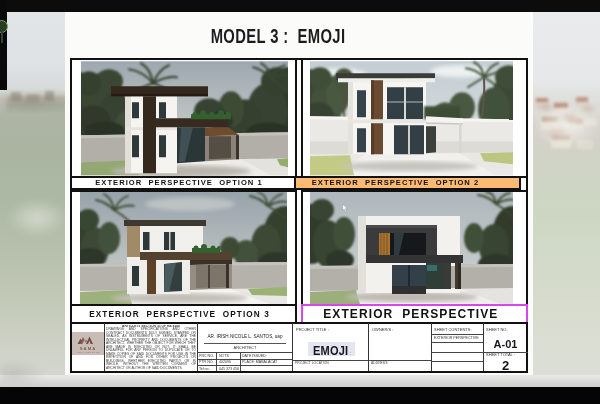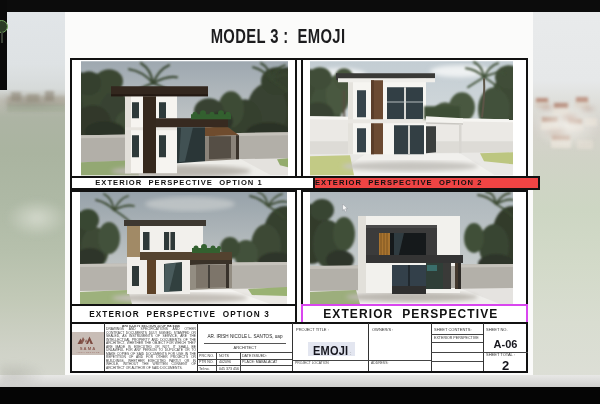--- a/index.html
+++ b/index.html
@@ -62,21 +62,21 @@
 <div class="abs" style="left:70px;top:57.5px;width:227px;height:120.5px;border:2px solid #111;box-sizing:border-box;background:#fff;"></div>
 
 <div class="abs" style="left:301px;top:57.5px;width:227px;height:120.5px;border:2px solid #111;box-sizing:border-box;background:#fff;"></div>
 
 <div class="abs" style="left:70px;top:189.5px;width:227px;height:116px;border:2px solid #111;box-sizing:border-box;background:#fff;"></div>
 
 <div class="abs" style="left:301px;top:189.5px;width:227px;height:116px;border:2px solid #111;box-sizing:border-box;background:#fff;"></div>
 
 <div class="abs" style="left:70px;top:176px;width:254px;height:13.5px;border:2px solid #111;box-sizing:border-box;background:#fff;text-align:center;font-weight:bold;font-size:7.6px;letter-spacing:1.02px;color:#111;line-height:10px;padding-right:36px;">EXTERIOR&nbsp; PERSPECTIVE&nbsp; OPTION&nbsp;1</div>
 
-<div class="abs" style="left:313px;top:176px;width:227px;height:13.5px;border:2px solid #111;box-sizing:border-box;background:#ef4444;text-align:left;font-weight:bold;font-size:7.6px;letter-spacing:1.02px;color:#111;line-height:10px;padding-right:24px;">EXTERIOR&nbsp; PERSPECTIVE&nbsp; OPTION&nbsp;2</div>
+<div class="abs" style="left:294px;top:176px;width:227px;height:13.5px;border:2px solid #111;box-sizing:border-box;background:#fdba74;text-align:center;font-weight:bold;font-size:7.6px;letter-spacing:1.02px;color:#111;line-height:10px;padding-right:24px;">EXTERIOR&nbsp; PERSPECTIVE&nbsp; OPTION&nbsp;2</div>
 
 <div class="abs" style="left:70px;top:303.5px;width:227px;height:34px;border:2px solid #111;box-sizing:border-box;background:#fff;text-align:center;font-weight:bold;font-size:8.2px;letter-spacing:1.1px;color:#111;line-height:17px;padding-right:8px;">EXTERIOR&nbsp; PERSPECTIVE&nbsp; OPTION&nbsp;3</div>
 
 <div class="abs" style="left:301px;top:303.5px;width:227px;height:20px;border:2px solid #d946ef;box-sizing:border-box;background:#fff;text-align:center;font-weight:bold;font-size:12px;letter-spacing:1.1px;color:#111;line-height:17px;padding-right:3px;">EXTERIOR&nbsp; PERSPECTIVE&nbsp; OPTION&nbsp;4</div>
 
 <svg class="abs" style="left:81px;top:59.5px;" width="207" height="116.5" viewBox="0 0 207 114">
   <defs>
     <linearGradient id="sky1" x1="0" y1="0" x2="0" y2="1">
       <stop offset="0" stop-color="#9ea8b0"></stop>
         <stop offset=".55" stop-color="#c0c5c6"></stop>
@@ -552,21 +552,21 @@
 
 <div class="abs" style="left:431px;top:333.5px;width:52px;height:1px;background:#444;"></div>
 <div class="abs" style="left:431px;top:342px;width:52px;height:1px;background:#444;"></div>
 <div class="abs" style="left:431px;top:351.5px;width:52px;height:1px;background:#444;"></div>
 <div class="abs" style="left:431px;top:361px;width:52px;height:1px;background:#444;"></div>
 
 <div class="abs" style="left:434px;top:335.5px;font-size:3.6px;color:#333;">EXTERIOR PERSPECTIVE</div>
 
 <div class="abs" style="left:486px;top:327px;font-size:4px;color:#333;">SHEET NO.</div>
 
-<div class="abs" style="left:483px;top:338px;width:45px;text-align:center;font-size:11px;font-weight:bold;color:#15151c;">A-06</div>
+<div class="abs" style="left:483px;top:338px;width:45px;text-align:center;font-size:11px;font-weight:bold;color:#15151c;">A-01</div>
 
 <div class="abs" style="left:483px;top:351.5px;width:45px;height:1px;background:#444;"></div>
 
 <div class="abs" style="left:486px;top:351.5px;font-size:4px;color:#333;">SHEET TOTAL :</div>
 
 <div class="abs" style="left:483px;top:357.5px;width:45px;text-align:center;font-size:13px;font-weight:bold;color:#15151c;">2</div>
 
 <div class="abs" style="left:0;top:0;width:600px;height:12px;background:#0c0c0c;"></div>
 
 <div class="abs" style="left:0;top:375px;width:600px;height:12px;background:linear-gradient(180deg,#e8e8e6,#cfcfcd);"></div>

